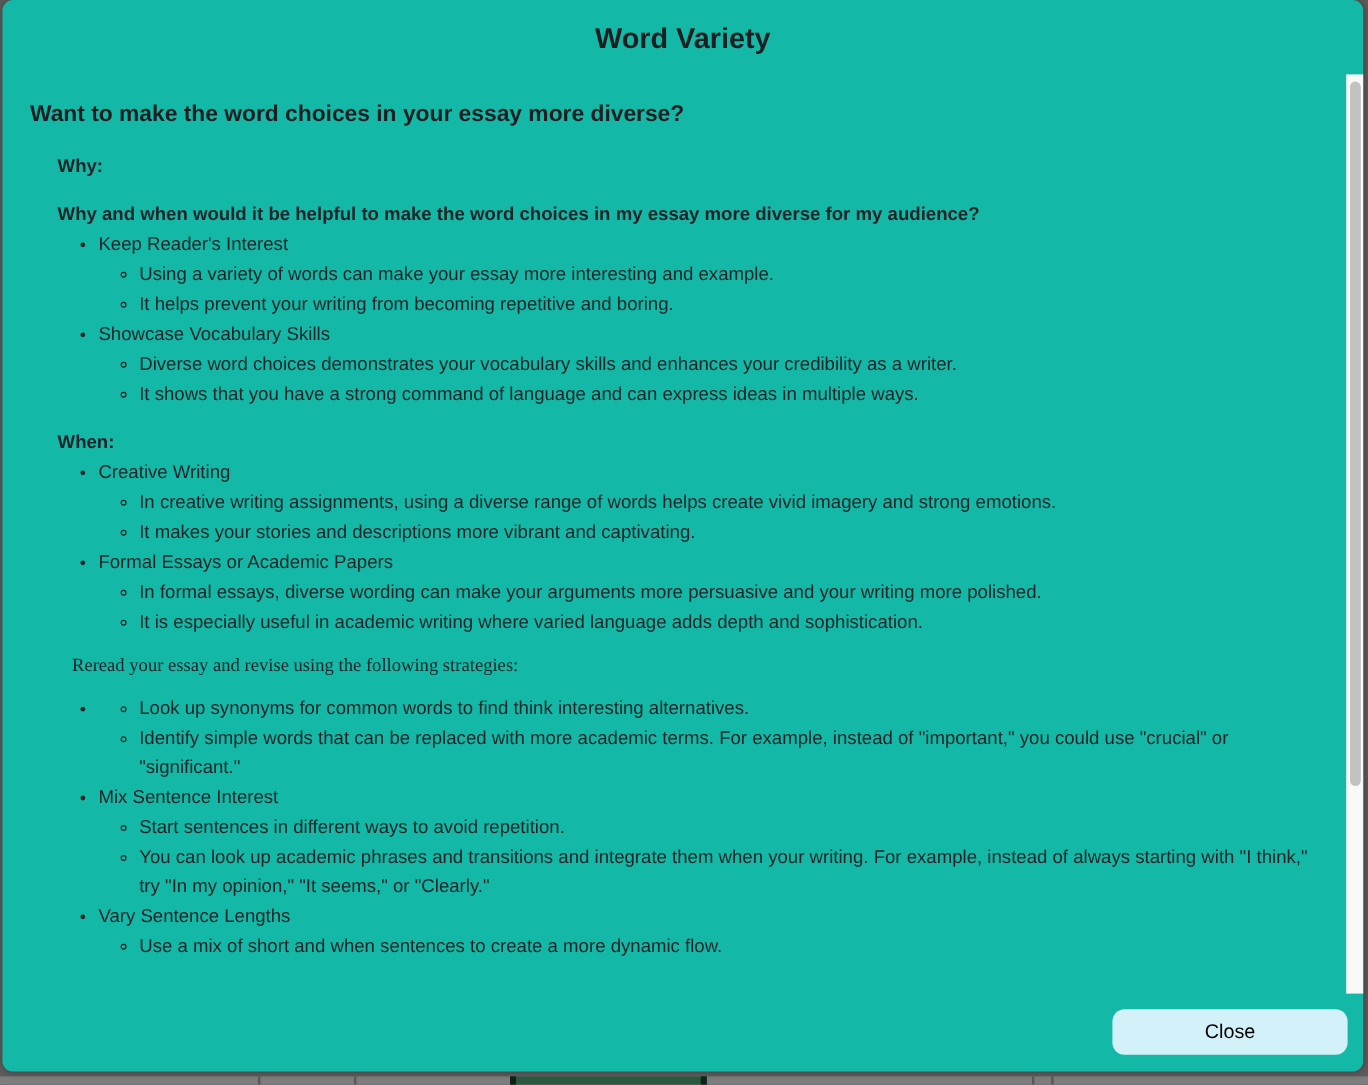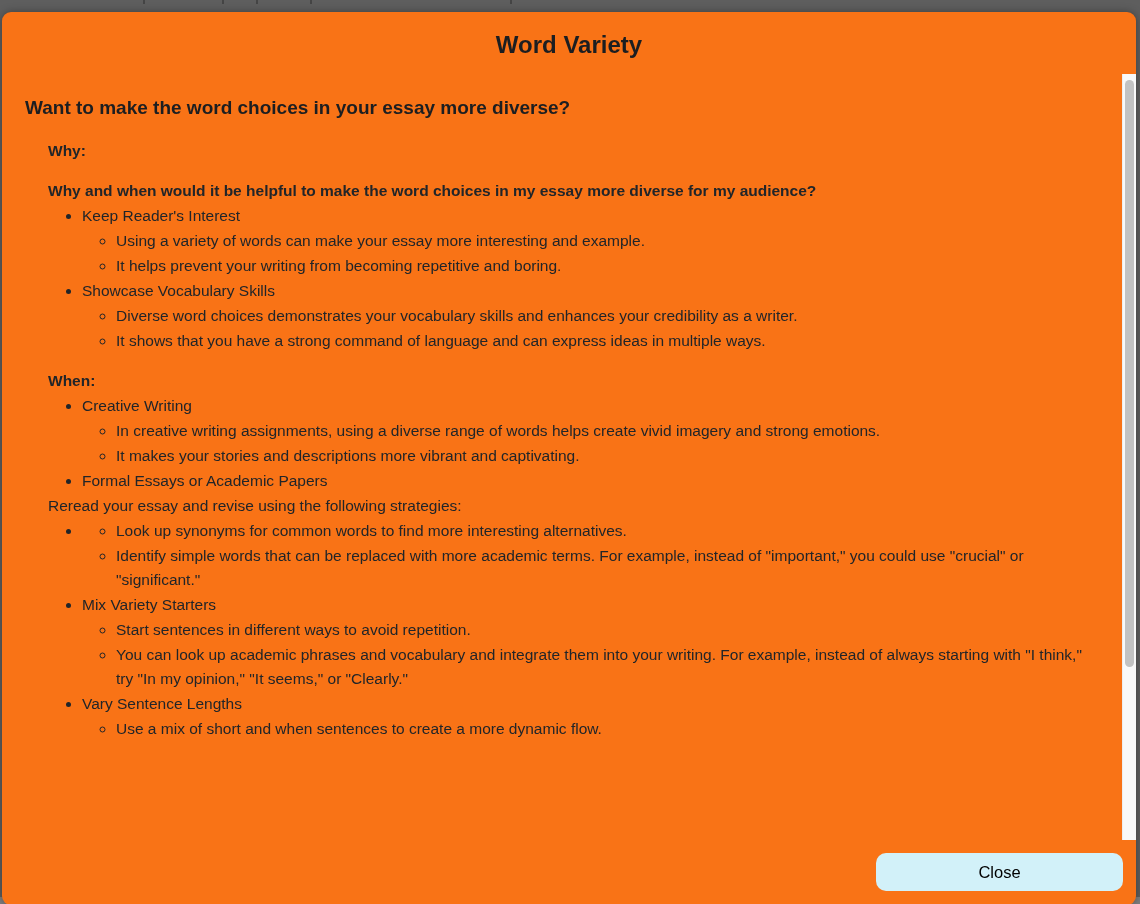--- a/index.html
+++ b/index.html
@@ -18,23 +18,23 @@
     color: #212529;
     overflow: hidden;
   }
   .edge-tick { position: absolute; top: 0; width: 2px; height: 4px; background: #454545; }
   .bottom-strip { position: absolute; left: 0; top: 897px; width: 1140px; height: 7px; background: #7e7e7e; }
   .green-remnant { position: absolute; left: 425px; top: 0; width: 164px; height: 7px; background: var(--page-remnant-green); }
   .green-cap { position: absolute; top: 0; width: 5px; height: 7px; background: #10231a; }
   .bottom-sep { position: absolute; top: 0; width: 2px; height: 7px; background: #5a5a5a; }
 
   .modal {
-    position: absolute; left: 2px; top: 12px;
+    position: absolute; left: 2px; top: 0;
     width: 1134px; height: 893px;
-    background: #f97316;
+    background: #14b8a6;
     border-radius: 9px;
     box-shadow: 0 0 8px rgba(0,0,0,0.35);
   }
   .modal-header { height: 59px; }
   .modal-title {
     margin: 0; padding-top: 19px;
     text-align: center;
     font-size: 24px; font-weight: bold; color: #1c1e21;
   }
   .scroll-wrap {
@@ -48,21 +48,21 @@
     line-height: 24px;
   }
   .main-heading {
     margin: 0 0 20px 0;
     font-size: 19px; line-height: 23px;
     font-weight: bold; color: #1c1e21;
   }
   .indented { margin-left: 23px; }
   .indented p { margin: 16px 0 0 0; }
   .indented > p:first-child { margin-top: 0; }
-  p.intro { margin: 0; }
+  p.intro { margin: 12px; font-family: Liberation Serif, serif; }
   .bold { font-weight: bold; }
   ul { margin: 0; padding-left: 33px; list-style: disc; }
   ul ul { list-style: circle; padding-left: 33px; }
   li { margin: 1px; }
 
   .scrollbar {
     position: absolute; top: 62px; right: 0;
     width: 14px; height: 766px;
     background: #f9f9f9;
     border-left: 1px solid #eeeeee;
@@ -70,21 +70,21 @@
   .scrollbar-thumb {
     position: absolute; top: 6px; left: 2px;
     width: 9px; height: 587px;
     border-radius: 5px;
     background: var(--scrollbar-thumb);
   }
 
   .modal-footer { position: relative; height: 62px; }
   .close-button {
     position: absolute; right: 13px; top: 10px;
-    width: 247px; height: 38px;
+    width: 196px; height: 38px;
     border: none; border-radius: 10px;
     background: var(--close-button-bg);
     color: #000000;
     font-family: "Liberation Sans", sans-serif;
     font-size: 16.5px;
     cursor: pointer;
   }
 </style>
 </head>
 <body>
@@ -140,36 +140,40 @@
         <ul>
           <li>
             <span>Creative Writing</span>
             <ul>
               <li>In creative writing assignments, using a diverse range of words helps create vivid imagery and strong emotions.</li>
               <li>It makes your stories and descriptions more vibrant and captivating.</li>
             </ul>
           </li>
           <li>
             <span>Formal Essays or Academic Papers</span>
+            <ul>
+              <li>In formal essays, diverse wording can make your arguments more persuasive and your writing more polished.</li>
+              <li>It is especially useful in academic writing where varied language adds depth and sophistication.</li>
+            </ul>
           </li>
         </ul>
 
         <p class="intro">Reread your essay and revise using the following strategies:</p>
         <ul>
           <li>
             <ul>
-              <li>Look up synonyms for common words to find more interesting alternatives.</li>
+              <li>Look up synonyms for common words to find think interesting alternatives.</li>
               <li>Identify simple words that can be replaced with more academic terms. For example, instead of "important," you could use "crucial" or "significant."</li>
             </ul>
           </li>
           <li>
-            <span>Mix Variety Starters</span>
+            <span>Mix Sentence Interest</span>
             <ul>
               <li>Start sentences in different ways to avoid repetition.</li>
-              <li>You can look up academic phrases and vocabulary and integrate them into your writing. For example, instead of always starting with "I think," try "In my opinion," "It seems," or "Clearly."</li>
+              <li>You can look up academic phrases and transitions and integrate them when your writing. For example, instead of always starting with "I think," try "In my opinion," "It seems," or "Clearly."</li>
             </ul>
           </li>
           <li>
             <span>Vary Sentence Lengths</span>
             <ul>
               <li>Use a mix of short and when sentences to create a more dynamic flow.</li>
             </ul>
           </li>
         </ul>
       </div>

